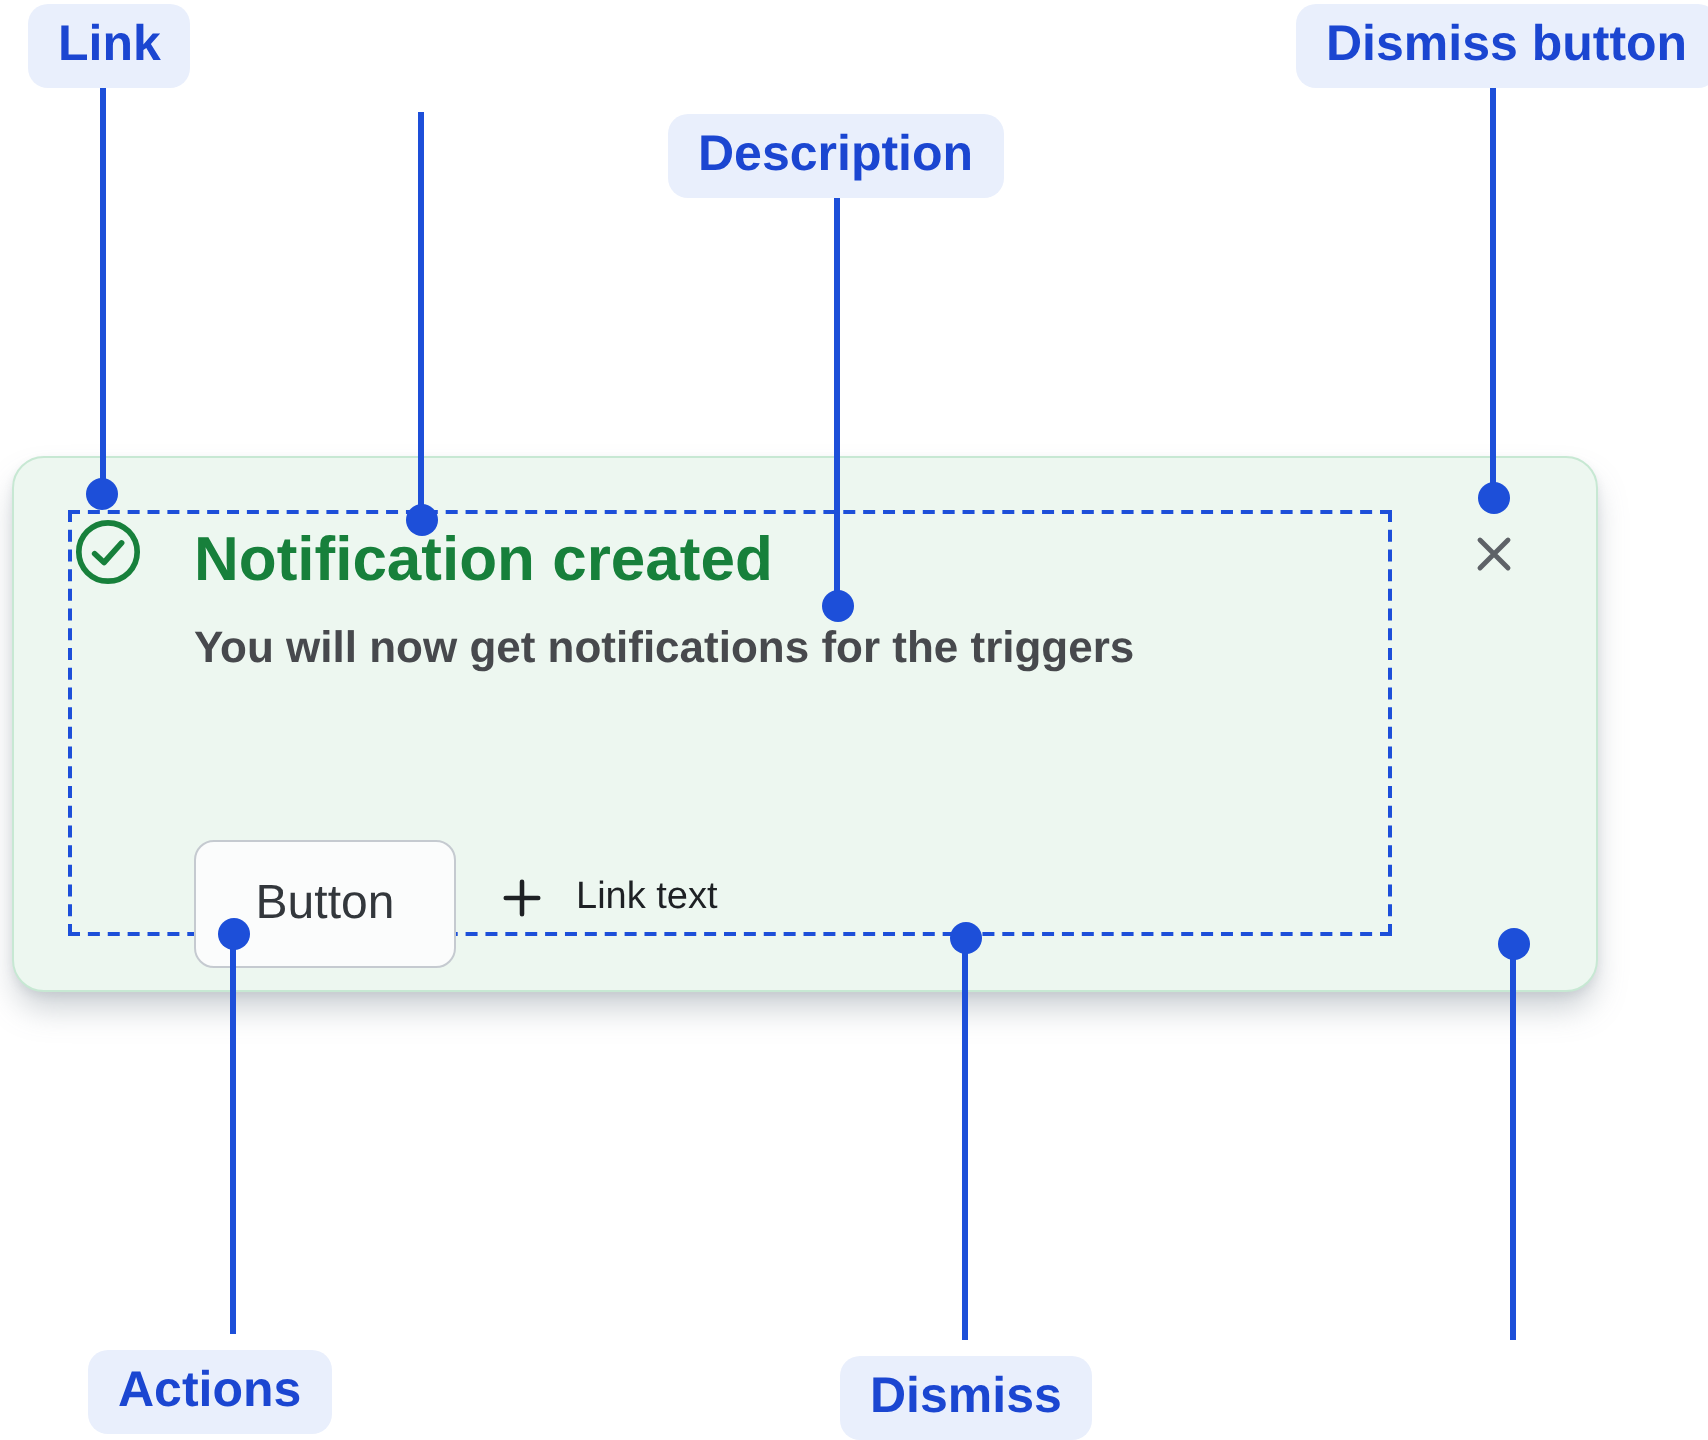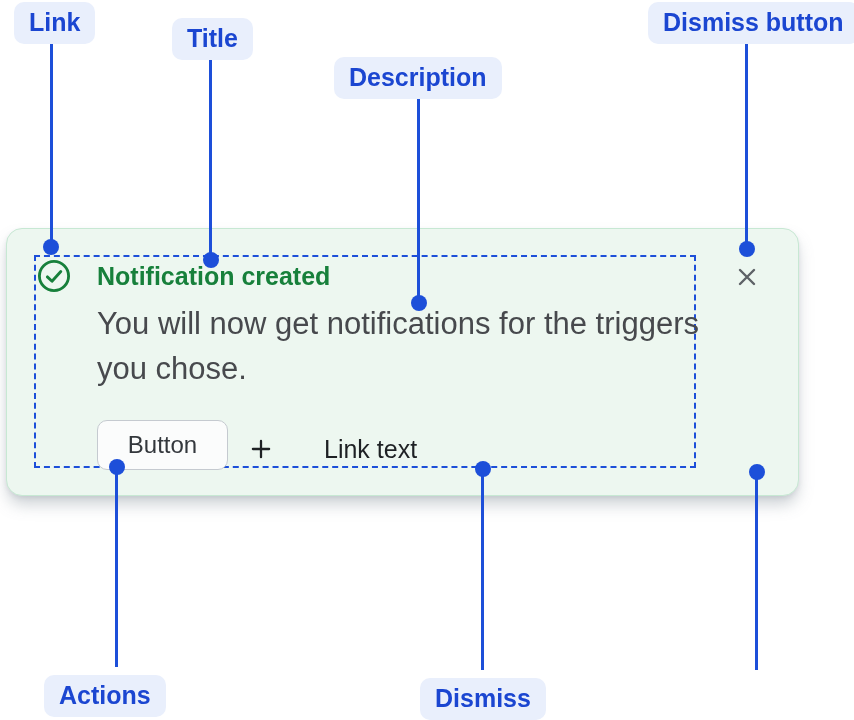--- a/index.html
+++ b/index.html
@@ -60,69 +60,68 @@
     box-sizing:border-box;
   }
   .status-icon{
     position:absolute;
     left:30px;top:30px;
     width:34px;height:34px;
   }
   .card-title{
     position:absolute;
     left:90px;top:33px;
-    font-size:25px;
+    font-size:31px;
     font-weight:700;
     color:#17803B;
     white-space:nowrap;
   }
   .card-desc{
     position:absolute;
     left:90px;top:72px;
-    font-size:31px;
-    font-weight:400;
+    font-size:22px;
+    font-weight:700;
     color:#47494D;
     line-height:45px;
     white-space:nowrap;
   }
   .dismiss-btn{
     position:absolute;
     left:720px;top:28px;
     width:40px;height:40px;
     display:flex;align-items:center;justify-content:center;
     background:transparent;border:none;padding:0;cursor:pointer;
   }
   .action-button{
     position:absolute;
     left:90px;top:191px;
-    width:131px;height:50px;
+    width:131px;height:64px;
     background:#FBFCFC;
     border:1.5px solid #C5CAD0;
     border-radius:10px;
     box-sizing:border-box;
     font-family:"Liberation Sans", sans-serif;
     font-size:24px;
     color:#33373C;
     display:flex;align-items:center;justify-content:center;
     cursor:pointer;
     padding:0 10px;
   }
   .link-row{
     position:absolute;
     left:241px;top:197px;
     height:46px;
     display:flex;align-items:center;gap:14px;
   }
   .link-text{
-    font-size:25px;
+    font-size:19px;
     color:#1E2124;
     text-decoration:none;
     cursor:pointer;
     white-space:nowrap;
-    margin-left:36px;
   }
 </style>
 </head>
 <body>
 
 <div class="canvas">
 
   <div class="line" style="left:50px;top:40px;height:207px"></div>
   <div class="line" style="left:209px;top:56px;height:204px"></div>
   <div class="line" style="left:417px;top:95px;height:208px"></div>
@@ -138,21 +137,20 @@
       <svg width="34" height="34" viewBox="0 0 24 24" fill="none">
         <circle cx="12" cy="12" r="10.3" stroke="#17803B" stroke-width="2"></circle>
         <path d="M7.3 12.6 L10.6 15.7 L16.8 8.8" stroke="#17803B" stroke-width="2" stroke-linecap="round" stroke-linejoin="round"></path>
       </svg>
     </span>
 
     <div class="card-title">Notification created</div>
 
     <div class="card-desc">
       <div>You will now get notifications for the triggers</div>
-      <div>you chose.</div>
     </div>
 
     <button class="dismiss-btn">
       <span style="display:flex;">
         <svg width="28" height="28" viewBox="0 0 24 24" fill="none">
           <path d="M6 6 L18 18 M18 6 L6 18" stroke="#5E6267" stroke-width="2.1" stroke-linecap="round"></path>
         </svg>
       </span>
     </button>
 
@@ -170,19 +168,18 @@
 
   <div class="dot" style="left:43px;top:239px"></div>
   <div class="dot" style="left:203px;top:252px"></div>
   <div class="dot" style="left:411px;top:295px"></div>
   <div class="dot" style="left:739px;top:241px"></div>
   <div class="dot" style="left:109px;top:459px"></div>
   <div class="dot" style="left:475px;top:461px"></div>
   <div class="dot" style="left:749px;top:464px"></div>
 
   <div class="pill" style="left:14px;top:2px">Link</div>
-  <div class="pill" style="left:172px;top:18px">Title</div>
   <div class="pill" style="left:334px;top:57px">Description</div>
   <div class="pill" style="left:648px;top:2px">Dismiss button</div>
   <div class="pill" style="left:44px;top:675px">Actions</div>
   <div class="pill" style="left:420px;top:678px">Dismiss</div>
 
 </div>
 
 </body></html>

